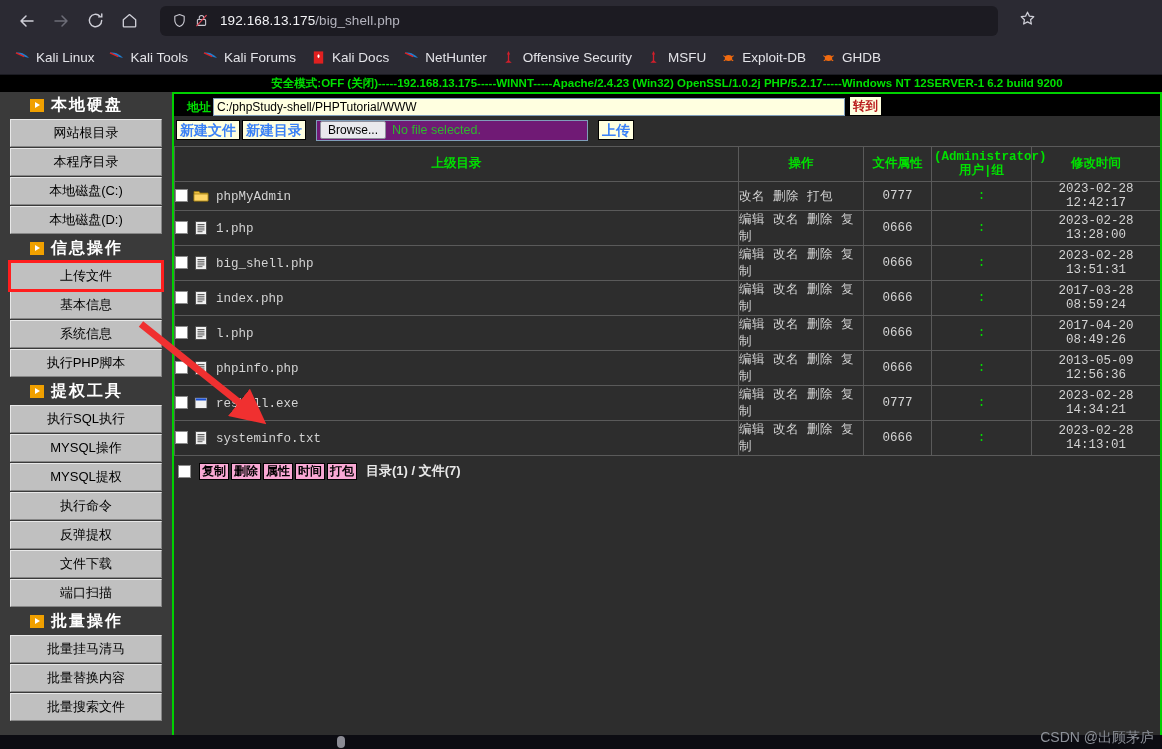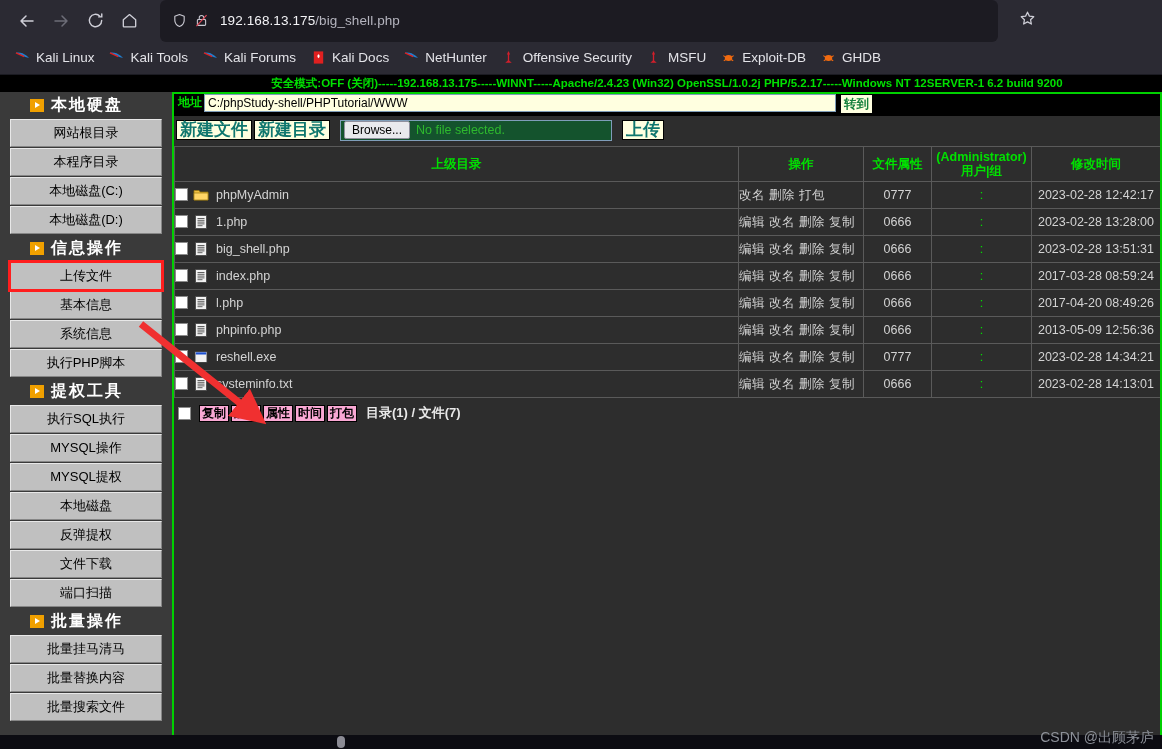--- a/index.html
+++ b/index.html
@@ -24,21 +24,21 @@
     display: flex; align-items: center; justify-content: center;
     border-radius: 4px;
     color: #cfcfd8;
     flex: none;
   }
   .nav-btn.disabled { color: #6d6d78; }
   .nav-btn svg { display:block; }
 
   #urlbar {
     flex: 1;
-    height: 42px;
+    height: 30px;
     margin: 0 14px 0 14px;
     background: #1c1b22;
     border-radius: 6px;
     display: flex; align-items: center;
     padding: 0 8px;
     max-width: 838px;
     position: relative;
   }
   #urlbar .u-icon { width: 22px; height: 22px; display:flex; align-items:center; justify-content:center; flex:none; }
   #urlbar .url-text {
@@ -132,70 +132,71 @@
 
   
   #fm {
     position: absolute; left: 172px; top: 17px;
     width: 990px; height: 657px;
     border: 2px solid #00d000;
     background: #2d2d2d;
     overflow: hidden;
   }
   #addr-row {
-    display: flex; align-items: flex-start;
+    display: flex; align-items: flex-end;
     height: 22px;
     background: #000;
-    padding-left: 2px;
+    padding-left: 11px;
   }
   #addr-label { color: #00e000; font-size: 12px; font-weight: bold; padding: 0 2px; flex:none; }
   #addr-input {
     width: 632px; height: 18px;
     background: #ffffe0; border: 1px solid #7f9db9;
     color: #000; font-size: 12px;
     padding: 0 3px; line-height: 16px;
     font-family: "Liberation Sans", sans-serif;
   }
   #addr-go {
     height: 20px; margin-left: 4px;
     background: #ffffe0; border: 1px solid #000;
-    color: #15803d; font-size: 12.5px; font-weight: bold;
+    color: #b91c1c; font-size: 12.5px; font-weight: bold;
     padding: 0 3px; line-height: 18px;
   }
 
   #tool-row {
     display:flex; align-items:center; gap: 2px;
     height: 26px; background: #2d2d2d;
     padding: 2px 2px 0 2px;
   }
   .tbtn {
-    background: #ffffe0; border: 1px solid #000; color: #0f766e;
-    font-size: 17px; font-weight: bold;
+    background: #ffffe0; border: 1px solid #000; color: #3b82f6;
+    font-size: 14px; font-weight: bold;
     padding: 1px 3px; line-height: 16px;
   }
   #file-widget {
     display:flex; align-items:center;
-    background: #14532d; border:1px solid #7f9db9;
+    background: #701a75; border:1px solid #7f9db9;
     height: 21px; margin-left: 8px; width: 272px;
   }
   #browse-btn {
     background: #e9e9ed; border: 1px solid #8f8f9d;
     border-radius: 2px;
     font-size: 12px; color: #000;
     padding: 1px 7px; margin: 1px 2px 1px 3px;
   }
   #file-status { color: #2eb82e; font-size: 12.5px; margin-left: 4px; }
   #upload-btn { margin-left: 8px; }
 
   
   table#filetable {
     width: 986px;
     border-collapse: collapse;
     margin-top: 4px;
     table-layout: fixed;
+    font-family: Liberation Mono, monospace;
   }
   table#filetable th, table#filetable td {
     border: 1px solid #5a5a5a;
     font-size: 12.5px;
     padding: 0;
     height: 27px;
   }
   table#filetable th {
     color: #00e000; font-weight: bold; text-align: center;
     background: #2d2d2d;
@@ -450,21 +451,21 @@
       <div class="side-btn">
         <span>执行SQL执行</span>
       </div>
       <div class="side-btn">
         <span>MYSQL操作</span>
       </div>
       <div class="side-btn">
         <span>MYSQL提权</span>
       </div>
       <div class="side-btn">
-        <span>本地磁盘</span>
+        <span>执行命令</span>
       </div>
       <div class="side-btn">
         <span>反弹提权</span>
       </div>
       <div class="side-btn">
         <span>文件下载</span>
       </div>
       <div class="side-btn">
         <span>端口扫描</span>
       </div>

